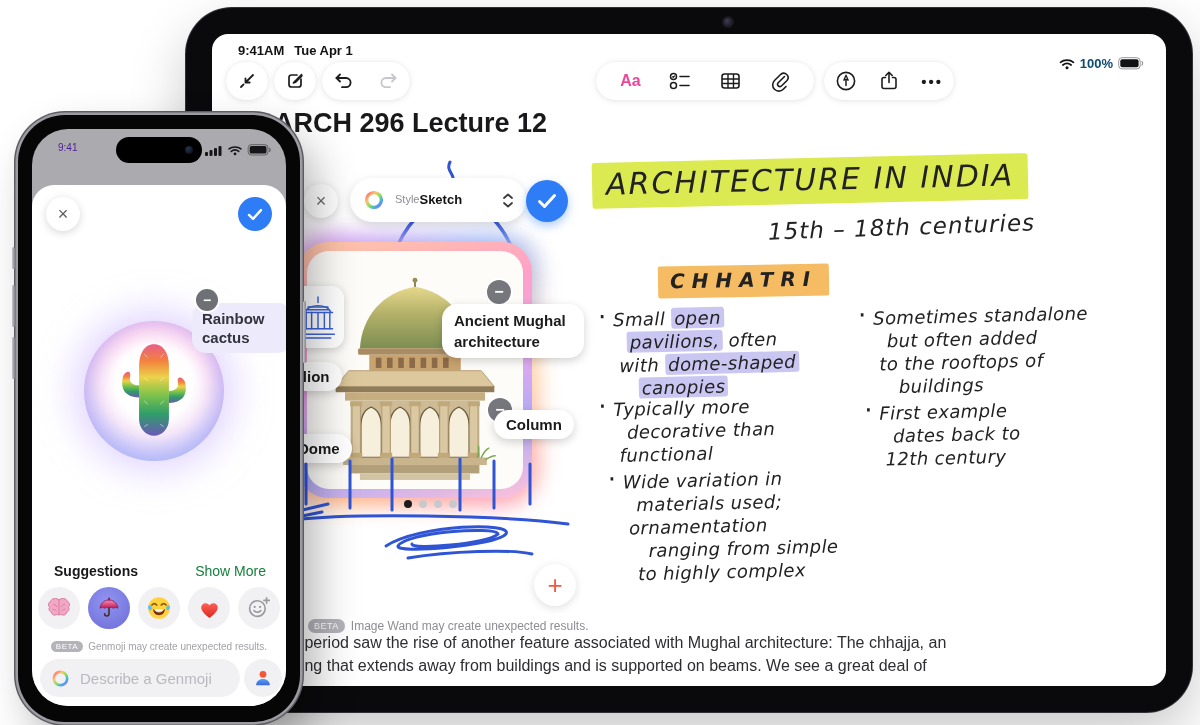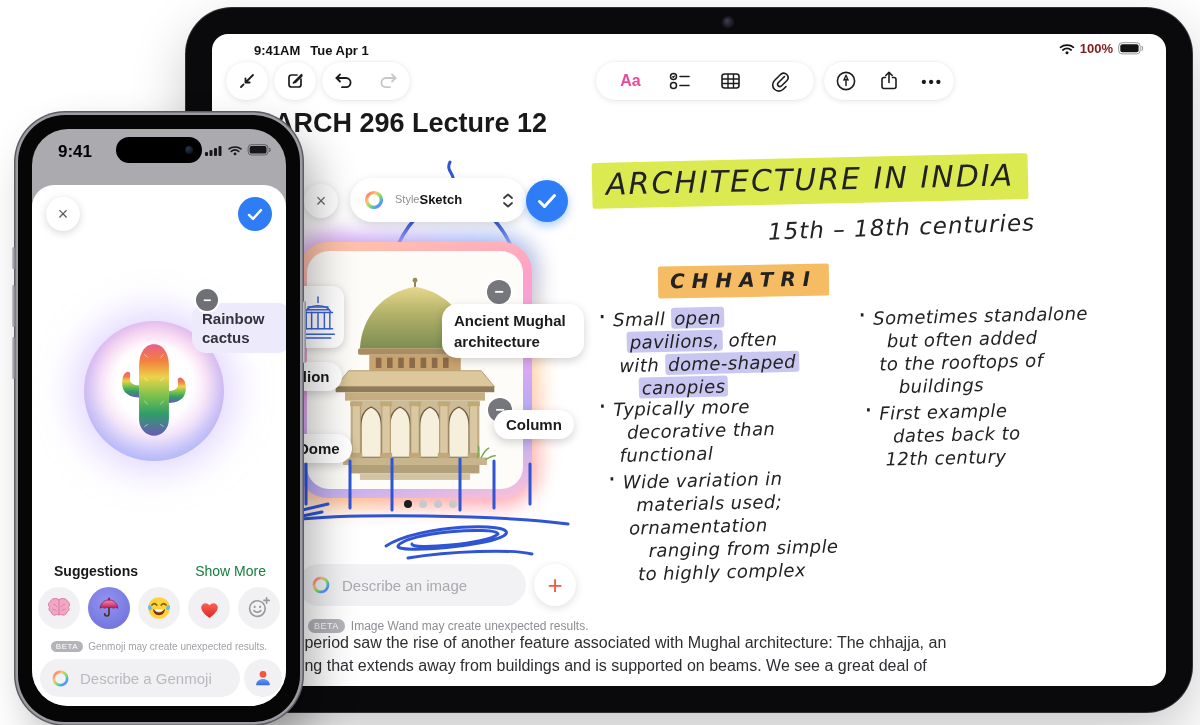--- a/index.html
+++ b/index.html
@@ -8,23 +8,23 @@
   .abs{position:absolute;}
 
   
   .ipad{position:absolute;left:186px;top:8px;width:1006px;height:704px;background:#0a0a0c;
         border-radius:46px;box-shadow:0 0 0 1px #303034,0 22px 55px rgba(0,0,0,.22);}
   .ipad-cam{position:absolute;left:538px;top:10px;width:8px;height:8px;border-radius:50%;
         background:radial-gradient(circle at 35% 35%,#3c3c52,#16161c);box-shadow:0 0 0 2px #1b1b20;}
   .ipad-screen{position:absolute;left:26px;top:26px;width:954px;height:652px;background:#fff;
         border-radius:16px;overflow:hidden;}
 
-  .ipad-time{position:absolute;left:26px;top:9px;font-size:13px;font-weight:700;color:#121214;display:flex;gap:10px;margin-left:16px;}
-  .ipad-status-right{position:absolute;right:22px;top:7px;display:flex;align-items:center;gap:5px;
-        font-size:13px;font-weight:700;color:#7f1d1d;justify-content:center;}
+  .ipad-time{position:absolute;left:26px;top:9px;font-size:13px;font-weight:700;color:#121214;display:flex;gap:10px;}
+  .ipad-status-right{position:absolute;right:22px;top:22px;display:flex;align-items:center;gap:5px;
+        font-size:13px;font-weight:700;color:#0c4a6e;justify-content:center;}
 
   .pill{position:absolute;top:28px;height:38px;background:#fff;border-radius:19px;
         box-shadow:0 1px 6px rgba(0,0,0,.10),0 0 0 .5px rgba(0,0,0,.03);
         display:flex;align-items:center;justify-content:space-around;}
   #tb-collapse{left:14px;width:42px;}
   #tb-compose{left:62px;width:42px;}
   #tb-undo{left:110px;width:88px;}
   #tb-format{left:384px;width:198px;padding:0 10px;}
   #tb-markup{left:612px;width:130px;}
   #tb-search{left:750px;width:190px;background:#f2f2f5;box-shadow:none;justify-content:flex-start;gap:7px;padding:0 12px;}
@@ -119,21 +119,21 @@
   .side-btn{position:absolute;width:3px;background:linear-gradient(90deg,#c6c6cc,#808088);border-radius:2px;}
   #btn-action{left:-6px;top:132px;height:22px;}
   #btn-volup{left:-6px;top:170px;height:42px;}
   #btn-voldn{left:-6px;top:222px;height:42px;}
   #btn-power{right:-6px;top:186px;height:62px;}
   .iphone-screen{position:absolute;left:14px;top:14px;width:254px;height:577px;border-radius:36px;
         overflow:hidden;background:#ababaf;}
   .island{position:absolute;left:84px;top:8px;width:86px;height:26px;border-radius:14px;background:#000;}
   .island-lens{position:absolute;right:9px;top:9px;width:8px;height:8px;border-radius:50%;
         background:radial-gradient(circle at 40% 35%,#27354e,#05070c);}
-  .iphone-time{position:absolute;left:26px;top:13px;font-size:17px;font-weight:700;color:#000000;}
+  .iphone-time{position:absolute;left:26px;top:13px;font-size:10px;font-weight:400;color:#4c1d95;}
   .iphone-status-right{position:absolute;right:14px;top:15px;display:flex;align-items:center;gap:4px;}
   .sheet{position:absolute;left:0;top:56px;width:254px;height:521px;background:#fff;border-radius:22px 22px 0 0;}
   #gm-close{position:absolute;left:14px;top:12px;width:34px;height:34px;border-radius:17px;background:#fff;
         box-shadow:0 2px 8px rgba(0,0,0,.16);display:flex;align-items:center;justify-content:center;
         color:#5c5c60;font-size:18px;line-height:1;}
   #gm-check{position:absolute;left:206px;top:12px;width:34px;height:34px;border-radius:17px;background:#2e7df6;
         display:flex;align-items:center;justify-content:center;}
   #gm-minus{position:absolute;left:164px;top:104px;width:22px;height:22px;border-radius:11px;background:#6f6f76;
         color:#fff;display:flex;align-items:center;justify-content:center;font-size:14px;font-weight:700;
         box-shadow:0 0 0 2px rgba(255,255,255,.9);z-index:3;}
@@ -425,26 +425,20 @@
           <path d="M118 100 C160 93 222 91 242 96"></path>
         </g>
       </svg>
       <div class="abs" id="iw-dots">
           <span class="dot active"></span>
           <span class="dot"></span>
           <span class="dot"></span>
           <span class="dot"></span>
         </div>
 
-      <div class="abs" id="iw-input">
-        <svg width="22" height="22" viewBox="0 0 24 24">
-          <circle cx="12" cy="12" r="7.6" stroke="url(#aig)" stroke-width="3" fill="none"></circle>
-        </svg>
-        <input class="iw-field" readonly="" placeholder="Describe an image" style="">
-      </div>
       <div class="abs" id="iw-plus">
         <span>+</span>
       </div>
       <div class="abs" id="iw-beta">
         <span class="beta-badge">BETA</span>
         <span>Image Wand may create unexpected results.</span>
       </div>
 
       <div class="typed" id="typed1">s period saw the rise of another feature associated with Mughal architecture: The chhajja, an</div>
       <div class="typed" id="typed2">ning that extends away from buildings and is supported on beams. We see a great deal of</div>

